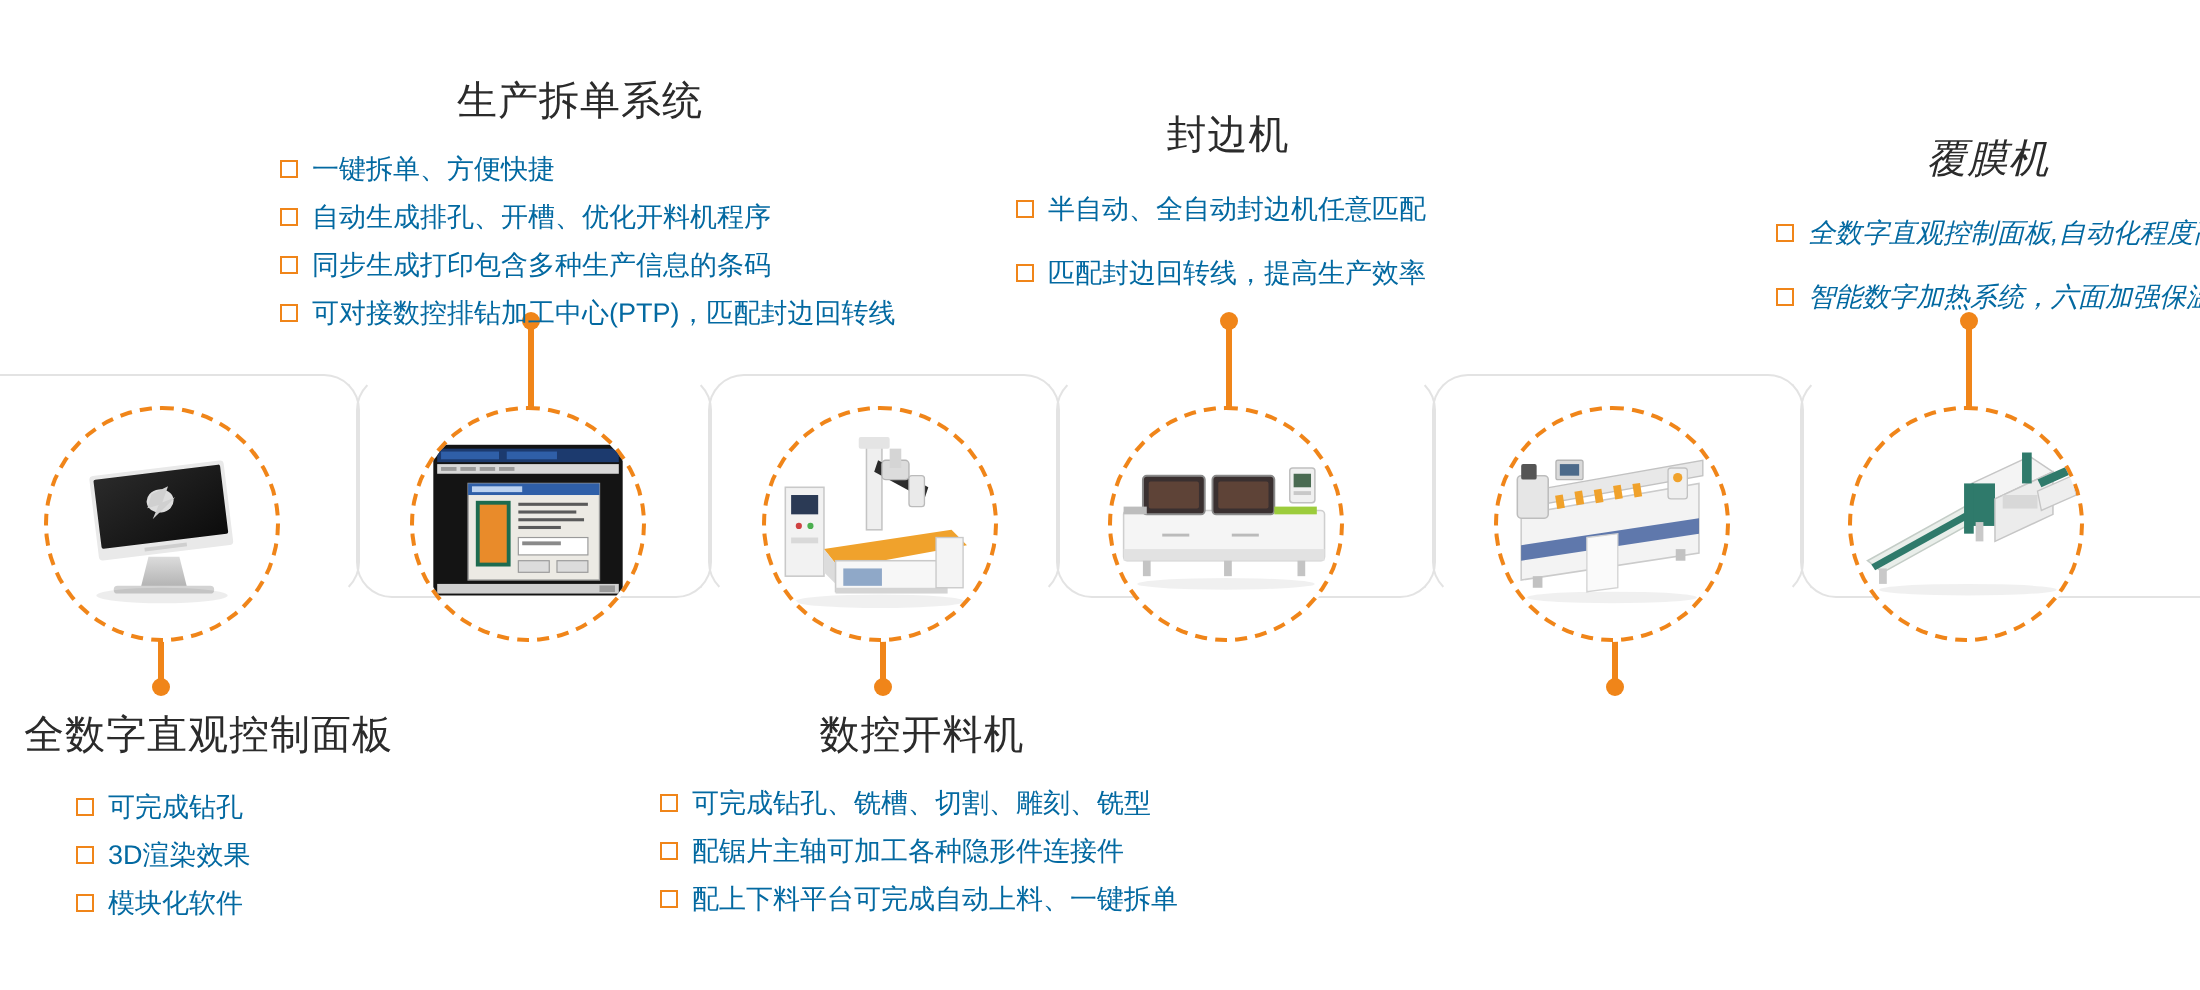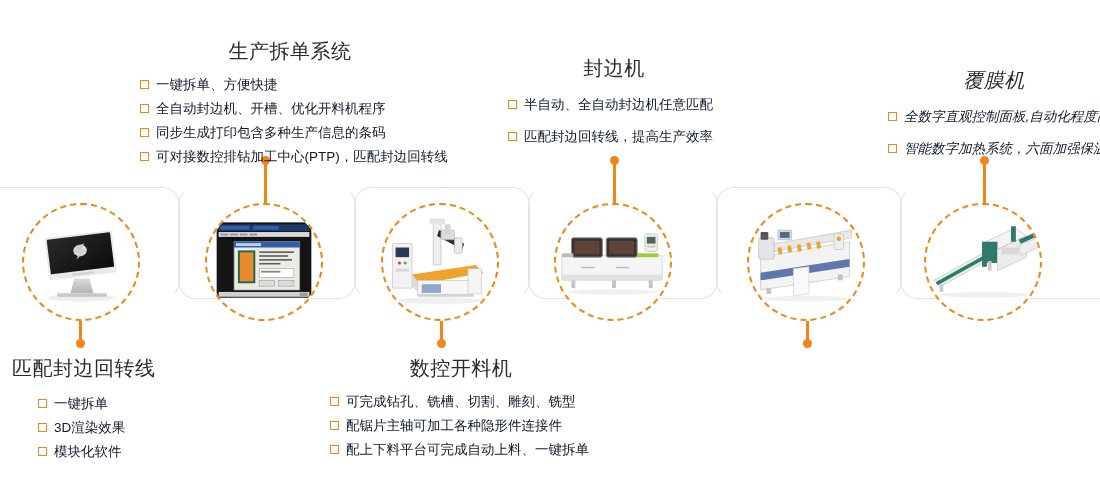--- a/index.html
+++ b/index.html
@@ -45,21 +45,21 @@
     height: 9px;
     border: 1px solid #F08519;
     background: #ffffff;
     flex: 0 0 auto;
     margin-top: 7px;
     margin-right: 7px;
   }
 
   .bullet-text {
     font-size: 13.5px;
-    color: #0f172a;
+    color: #0369a1;
     line-height: 24px;
   }
 
   
   .t-center { text-align: center; }
   .t-left   { text-align: left; }
 
   
   .bracket {
     position: absolute;
@@ -305,21 +305,21 @@
 
   <div class="block" style="left:140px; top:38px; width:300px;">
     <div class="block-title t-center">生产拆单系统</div>
     <div class="bullets">
       <div class="bullet-row">
         <span class="bullet-box"></span>
         <span class="bullet-text">一键拆单、方便快捷</span>
       </div>
       <div class="bullet-row">
         <span class="bullet-box"></span>
-        <span class="bullet-text">全自动封边机、开槽、优化开料机程序</span>
+        <span class="bullet-text">自动生成排孔、开槽、优化开料机程序</span>
       </div>
       <div class="bullet-row">
         <span class="bullet-box"></span>
         <span class="bullet-text">同步生成打印包含多种生产信息的条码</span>
       </div>
       <div class="bullet-row">
         <span class="bullet-box"></span>
         <span class="bullet-text">可对接数控排钻加工中心(PTP)，匹配封边回转线</span>
       </div>
     </div>
@@ -347,25 +347,25 @@
         <span class="bullet-text">全数字直观控制面板,自动化程度高</span>
       </div>
       <div class="bullet-row">
         <span class="bullet-box"></span>
         <span class="bullet-text">智能数字加热系统，六面加强保温</span>
       </div>
     </div>
   </div>
 
   <div class="block" style="left:12px; top:355px; width:230px;">
-    <div class="block-title t-left">匹配封边回转线</div>
+    <div class="block-title t-left">全数字直观控制面板</div>
     <div class="bullets" style="margin-top:11px; padding-left:26px;">
       <div class="bullet-row">
         <span class="bullet-box"></span>
-        <span class="bullet-text">一键拆单</span>
+        <span class="bullet-text">可完成钻孔</span>
       </div>
       <div class="bullet-row">
         <span class="bullet-box"></span>
         <span class="bullet-text">3D渲染效果</span>
       </div>
       <div class="bullet-row">
         <span class="bullet-box"></span>
         <span class="bullet-text">模块化软件</span>
       </div>
     </div>

